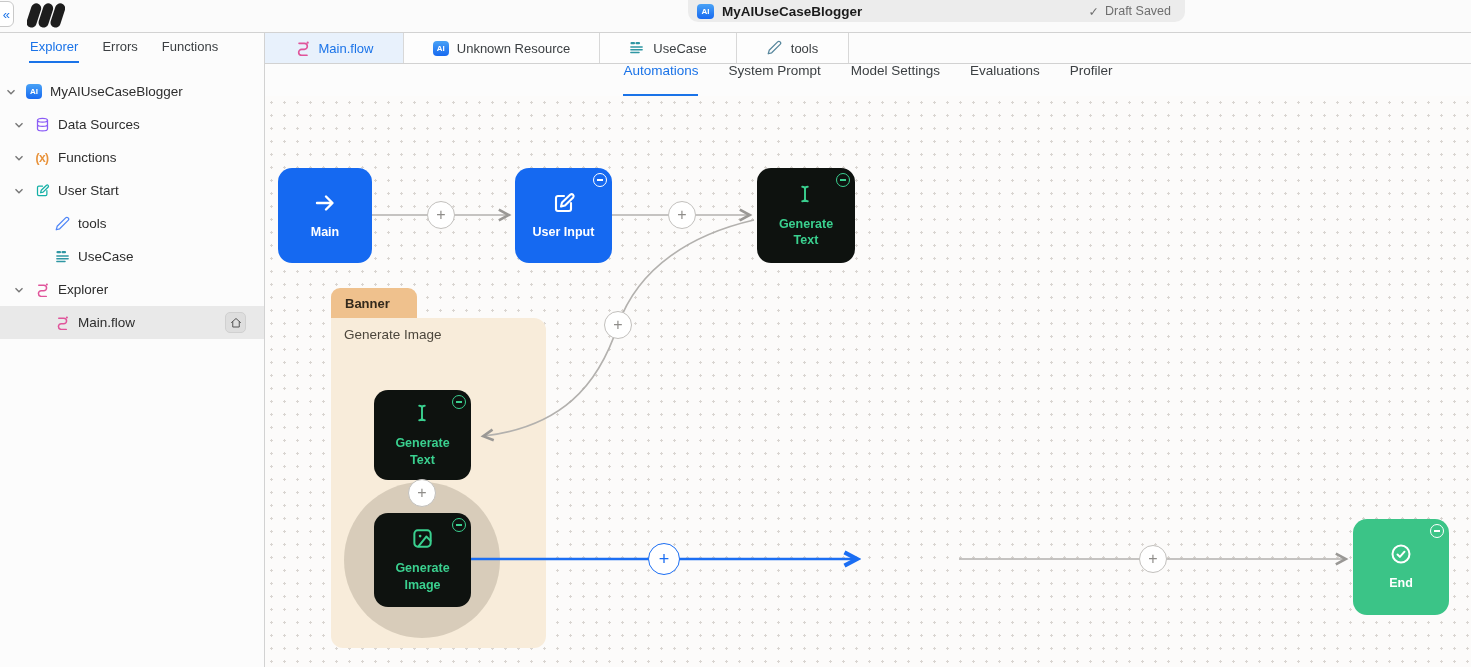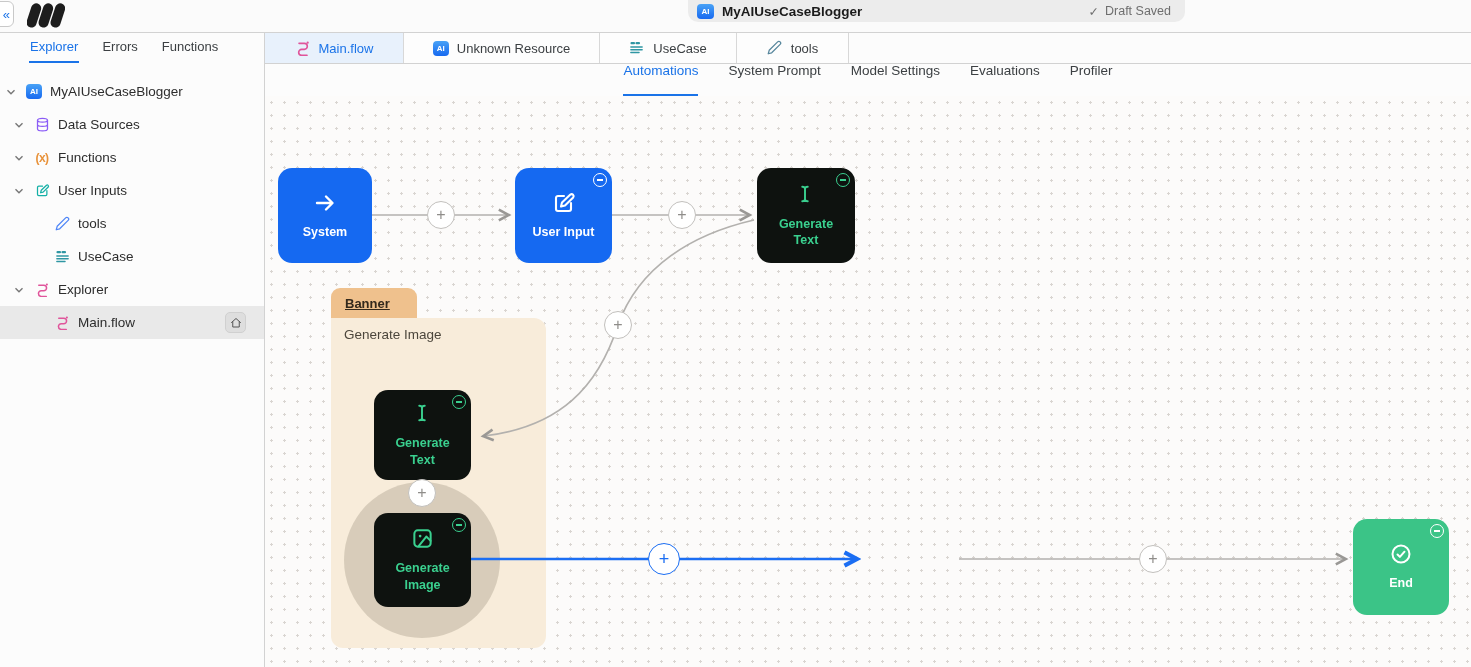--- a/index.html
+++ b/index.html
@@ -42,21 +42,21 @@
 
   
   .subtabs { position:absolute; left:265px; top:64px; width:1206px; height:32px; background:#fcfcfc; display:flex; justify-content:center; gap:30px; align-items:flex-end; }
   .subtab { font-size:13.5px; color:#3c4043; padding-bottom:16px; border-bottom:2px solid transparent; cursor:pointer; }
   .subtab.active { color:#1a73e8; border-bottom-color:#1a73e8; }
 
   
   .canvas { position:absolute; left:265px; top:96px; width:1206px; height:571px; background-color:#fcfbfa;
             background-image:radial-gradient(circle,#d9d5d1 1.1px, transparent 1.25px); background-size:13px 13px; }
   .edges { position:absolute; left:0; top:0; pointer-events:none; z-index:2; }
-  .group-tab { position:absolute; left:66px; top:192px; width:86px; height:31px; background:#efc18d; border-radius:9px 9px 0 0; display:flex; align-items:center; padding-left:14px; font-size:13px; font-weight:bold; color:#33291c; z-index:1; cursor:pointer;text-decoration:underline; }
+  .group-tab { position:absolute; left:66px; top:192px; width:86px; height:31px; background:#efc18d; border-radius:9px 9px 0 0; display:flex; align-items:center; padding-left:14px; font-size:13px; font-weight:bold; color:#33291c; z-index:1; cursor:pointer; }
   .group-body { position:absolute; left:66px; top:222px; width:215px; height:330px; background:#f8ecda; border-radius:0 12px 12px 12px; z-index:1; }
   .group-label { position:absolute; left:13px; top:9px; font-size:13.5px; color:#4c463c; }
   .halo { position:absolute; left:79px; top:386px; width:156px; height:156px; border-radius:50%; background:rgba(130,118,99,0.27); z-index:1; }
   .node { position:absolute; border-radius:14px; display:flex; flex-direction:column; align-items:center; justify-content:center; gap:9px; z-index:3; cursor:pointer; }
   .node .nlabel { font-size:12.5px; font-weight:bold; text-align:center; line-height:1.3; padding:0 8px; }
   .node.blue { background:#1569f1; color:#fff; }
   .node.dark { background:#0e120f; color:#3ad08f; }
   .node.green { background:#3bc487; color:#fff; }
   .node .nicon { width:24px; height:24px; display:flex; }
   .minus-badge { position:absolute; top:5px; right:5px; width:14px; height:14px; border-radius:50%; border:1.4px solid currentColor; display:flex; align-items:center; justify-content:center; cursor:pointer; }
@@ -134,21 +134,21 @@
       <div class="trow lvl1">
         <svg class="chev" viewBox="0 0 16 16" fill="none" stroke="#777" stroke-width="1.6">
             <path d="M4 6l4 4 4-4"></path>
           </svg>
         <span class="ticon">
           <svg width="15" height="15" viewBox="0 0 24 24" fill="none" stroke="#14b0a6" stroke-width="2" stroke-linecap="round" stroke-linejoin="round">
               <path d="M12 5H6a2 2 0 0 0-2 2v11a2 2 0 0 0 2 2h11a2 2 0 0 0 2-2v-6"></path>
               <path d="M18.4 3.6a2 2 0 0 1 2.8 2.8L13 14.6 9 15.6l1-4z"></path>
             </svg>
         </span>
-        <span>User Inputs</span>
+        <span>User Start</span>
       </div>
 
       <div class="trow lvl2">
         <span class="ticon">
           <svg width="15" height="15" viewBox="0 0 24 24" fill="none" stroke="#4f86f7" stroke-width="2" stroke-linecap="round" stroke-linejoin="round">
               <path d="M17 3a2.8 2.8 0 1 1 4 4L7.5 20.5 2 22l1.5-5.5z"></path>
             </svg>
         </span>
         <span>tools</span>
       </div>
@@ -258,21 +258,21 @@
       <path d="M206 463 H 591" fill="none" stroke="#1b6ef3" stroke-width="2.4" marker-end="url(#arrb)"></path>
       <path d="M694 463 H 1080" fill="none" stroke="#b3b1ae" stroke-width="1.7" marker-end="url(#arr)"></path>
     </svg>
 
     <div class="node blue" style="left:13px; top:72px; width:94px; height:95px;">
       <span class="nicon">
         <svg width="24" height="24" viewBox="0 0 24 24" fill="none" stroke="#fff" stroke-width="2.4" stroke-linecap="round" stroke-linejoin="round">
             <path d="M4 12h15M13 5.5l6.5 6.5-6.5 6.5"></path>
           </svg>
       </span>
-      <span class="nlabel">System</span>
+      <span class="nlabel">Main</span>
     </div>
 
     <div class="node blue" style="left:250px; top:72px; width:97px; height:95px;">
       <span class="minus-badge" style="color:#fff"></span>
       <span class="nicon">
         <svg width="24" height="24" viewBox="0 0 24 24" fill="none" stroke="#fff" stroke-width="2.1" stroke-linecap="round" stroke-linejoin="round">
             <path d="M12 5H6a2 2 0 0 0-2 2v11a2 2 0 0 0 2 2h11a2 2 0 0 0 2-2v-6"></path>
             <path d="M18.4 3.6a2 2 0 0 1 2.8 2.8L13 14.6 9 15.6l1-4z"></path>
           </svg>
       </span>

